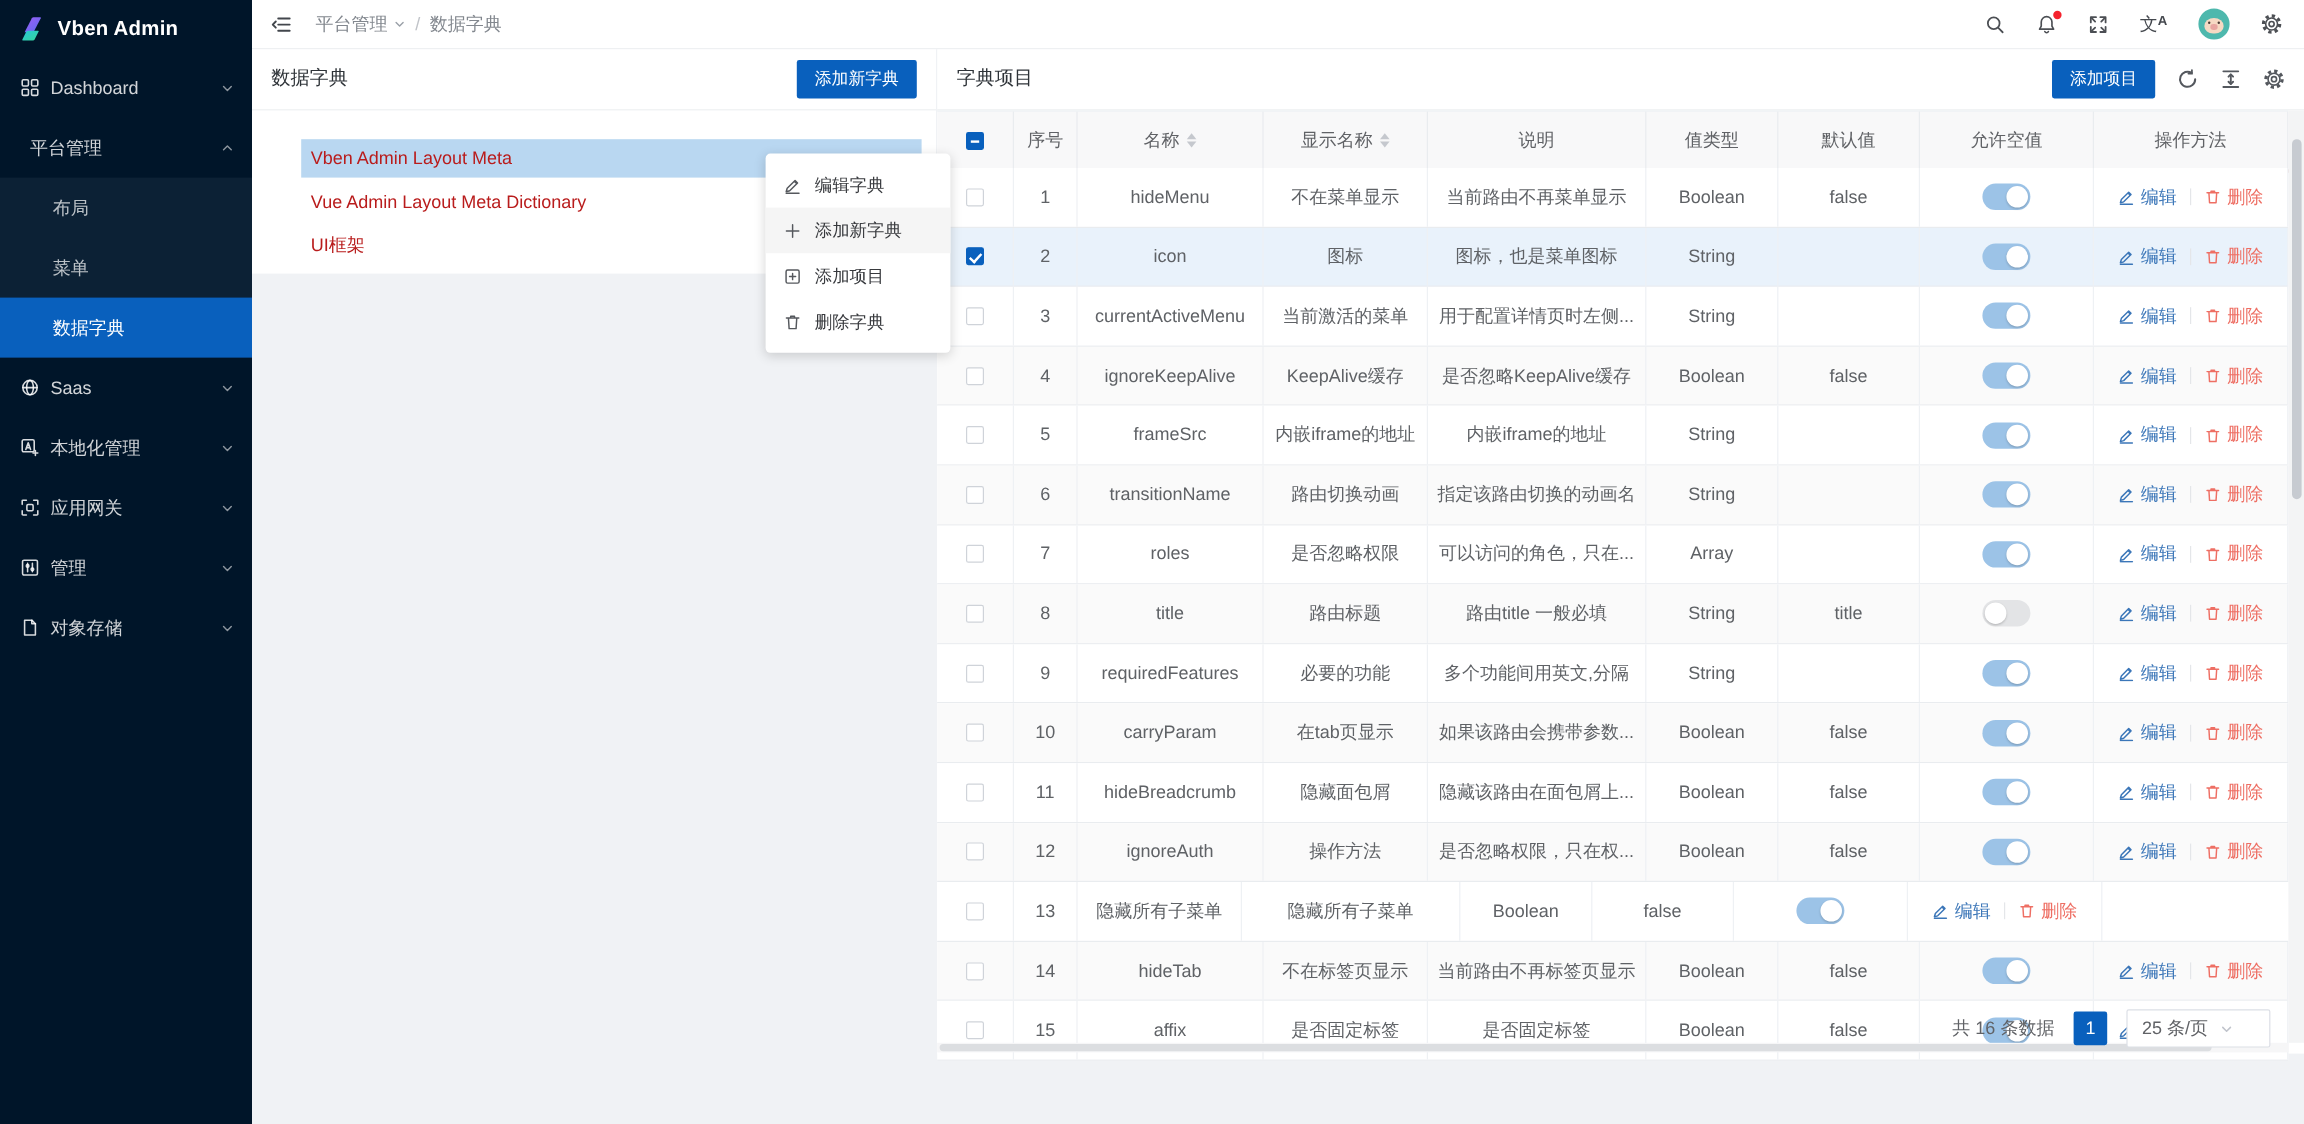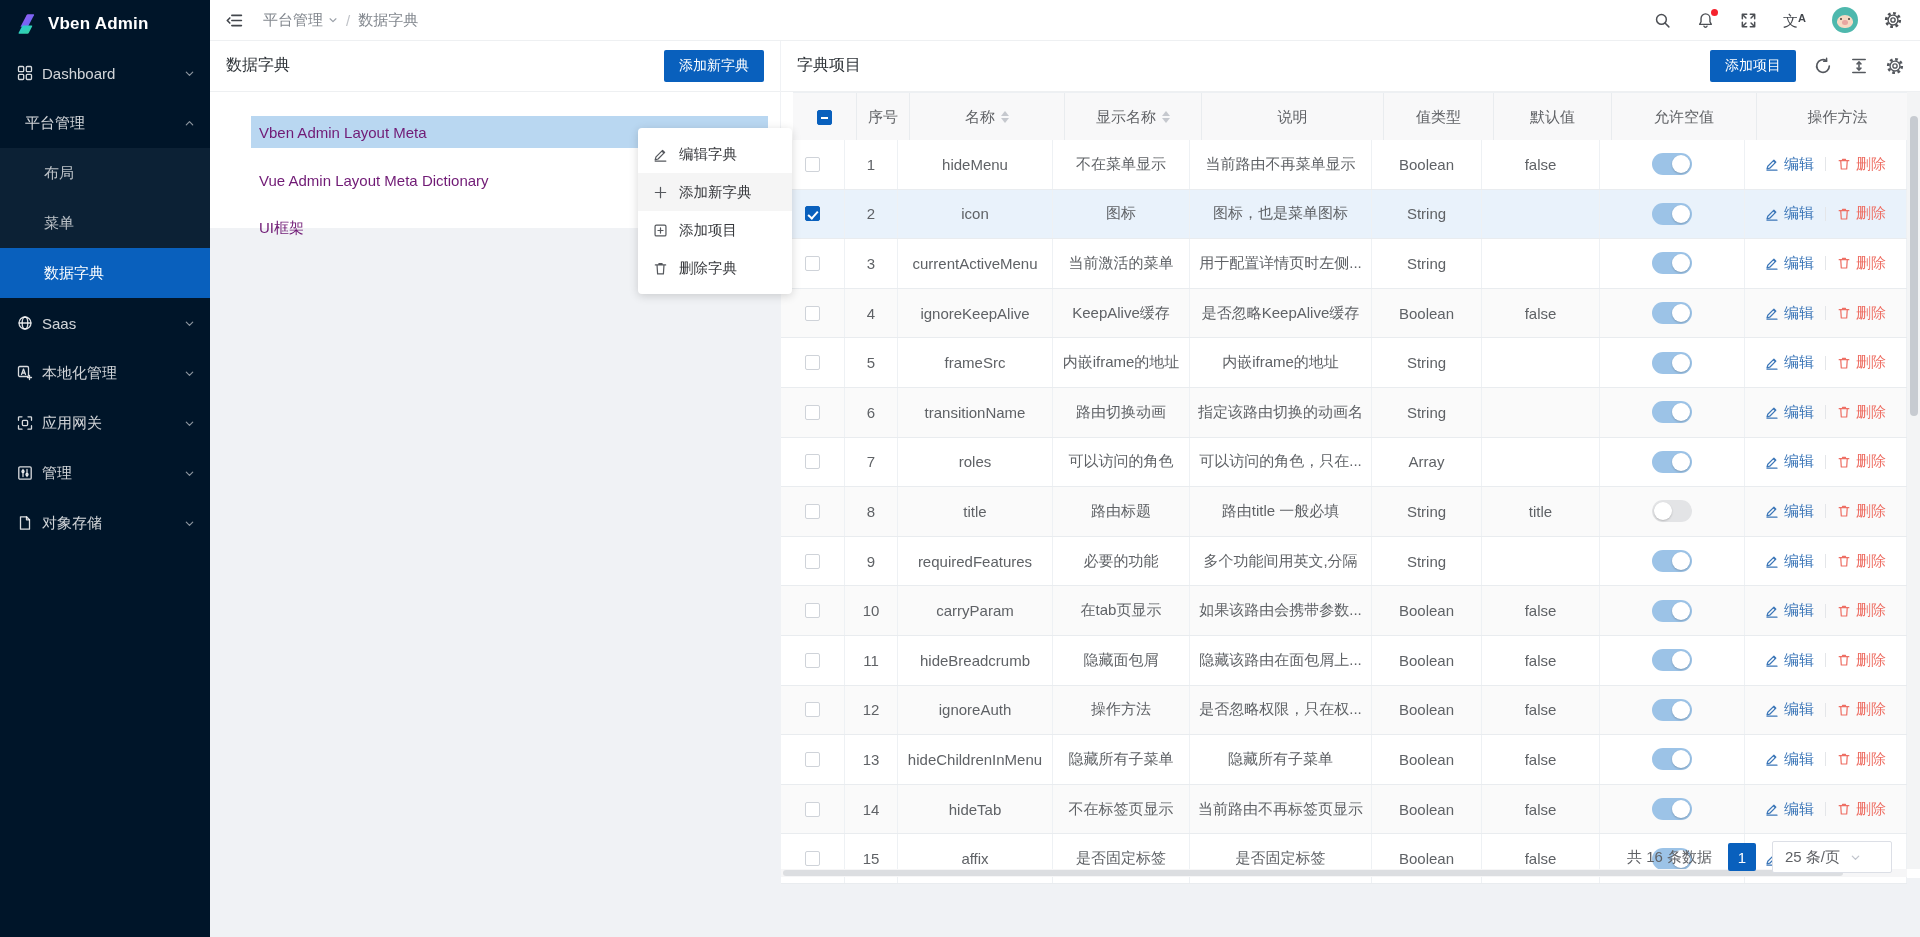--- a/index.html
+++ b/index.html
@@ -46,34 +46,34 @@
   .card-hd{height:51px;display:flex;align-items:center;padding:0 16px;border-bottom:1px solid #eef0f2}
   .card-title{font-size:16px;color:#2e3338;font-weight:500}
   .btn{margin-left:auto;height:32px;padding:0 15px;background:#0960bd;color:#fff;border:none;
        border-radius:2px;font-size:14px;cursor:pointer;font-family:inherit}
   .hd-tools{margin-left:auto;display:flex;align-items:center;gap:18px}
   .hd-tools .btn{margin-left:0}
   .tool-ico{color:#54585e;cursor:pointer}
 
   
   .dict-list{padding-top:24px}
-  .dict-item{height:32px;margin:0 12px 16px 41px;display:flex;align-items:center;padding-left:8px;
-             font-size:15px;color:#701a75;cursor:pointer}
+  .dict-item{height:32px;margin:0 12px 4px 41px;display:flex;align-items:center;padding-left:8px;
+             font-size:15px;color:#b91c1c;cursor:pointer}
   .dict-item.selected{background:#b9d7f1}
 
   
   .ctx{position:absolute;left:638px;top:128px;width:154px;background:#fff;border-radius:4px;
        box-shadow:0 2px 10px rgba(0,0,0,.16);padding:7px 0;z-index:50}
   .ctx-item{height:38px;display:flex;align-items:center;gap:11px;padding:0 15px;font-size:14.5px;
             color:#37393d;cursor:pointer}
   .ctx-item.hovered{background:#f5f5f5}
   .ctx-item .ico{color:#55585d}
 
   
-  .thead{position:absolute;left:12px;top:52px;height:48px;display:flex;background:#f8f8f9;
+  .thead{position:absolute;left:0;top:52px;height:48px;display:flex;background:#f8f8f9;
          border-top:1px solid #edf0f3;border-bottom:3px solid #7f1d1d}
   .th{display:flex;align-items:center;justify-content:center;gap:6px;font-size:15px;color:#606266;
       border-right:1px solid #e9ecef;box-sizing:border-box}
   .tbody{position:absolute;left:0;top:100px}
   .trow{display:flex;height:48.6px;border-bottom:1px solid #e9ecef;background:#fff}
   .trow.stripe{background:#fafafa}
   .trow.sel{background:#e9f2fb}
   .td{display:flex;align-items:center;justify-content:center;font-size:15px;color:#5f6putio266;
       color:#5f6266;border-right:1px solid #eef1f4;box-sizing:border-box;overflow:hidden;white-space:nowrap}
   .caret{display:inline-flex;flex-direction:column;gap:2px;cursor:pointer}
@@ -595,21 +595,21 @@
               <span>删除</span>
             </span>
           </div>
         </div>
         <div class="trow">
           <div class="td" style="width: 64px;">
             <span class="cb"></span>
           </div>
           <div class="td" style="width: 53px;">7</div>
           <div class="td" style="width: 155px;">roles</div>
-          <div class="td" style="width: 137px;">可以访问的角色</div>
+          <div class="td" style="width: 137px;">是否忽略权限</div>
           <div class="td" style="width: 182px;">可以访问的角色，只在...</div>
           <div class="td" style="width: 110px;">Array</div>
           <div class="td" style="width: 118px;"></div>
           <div class="td" style="width: 145px;">
             <span class="tog on"></span>
           </div>
           <div class="td" style="width: 162px;">
             <span class="op edit">
               <span class="ico">
                 <svg width="14" height="14" viewBox="0 0 16 16" fill="none" stroke="currentColor" stroke-width="1.4" stroke-linecap="round" stroke-linejoin="round">
@@ -798,21 +798,20 @@
               </span>
               <span>删除</span>
             </span>
           </div>
         </div>
         <div class="trow">
           <div class="td" style="width: 64px;">
             <span class="cb"></span>
           </div>
           <div class="td" style="width: 53px;">13</div>
-          <div class="td" style="width: 155px;">hideChildrenInMenu</div>
           <div class="td" style="width: 137px;">隐藏所有子菜单</div>
           <div class="td" style="width: 182px;">隐藏所有子菜单</div>
           <div class="td" style="width: 110px;">Boolean</div>
           <div class="td" style="width: 118px;">false</div>
           <div class="td" style="width: 145px;">
             <span class="tog on"></span>
           </div>
           <div class="td" style="width: 162px;">
             <span class="op edit">
               <span class="ico">

